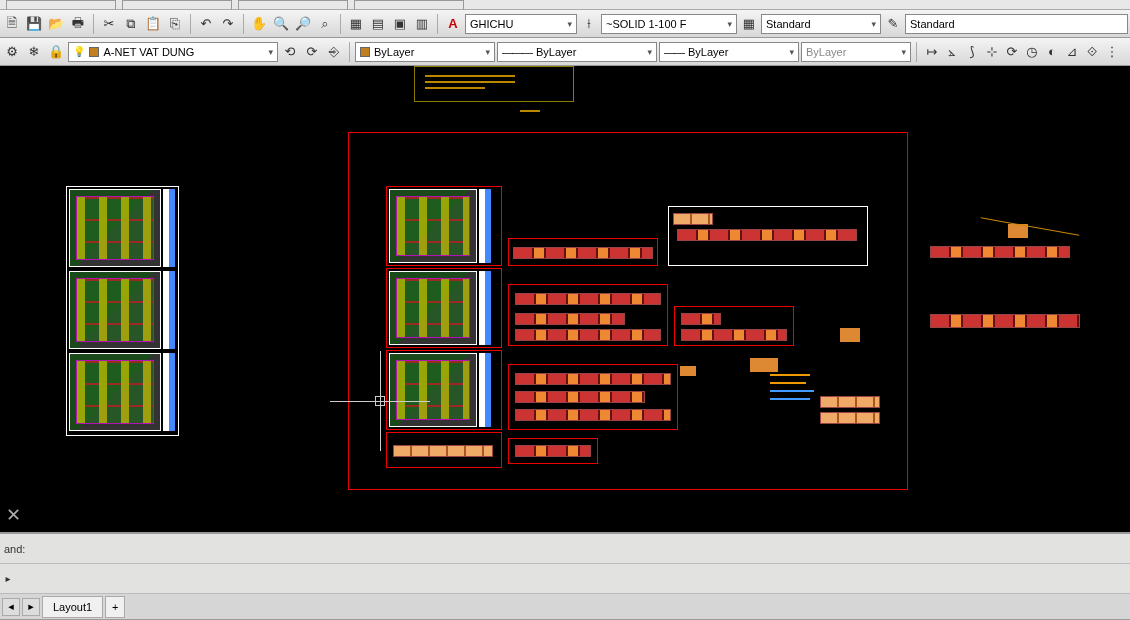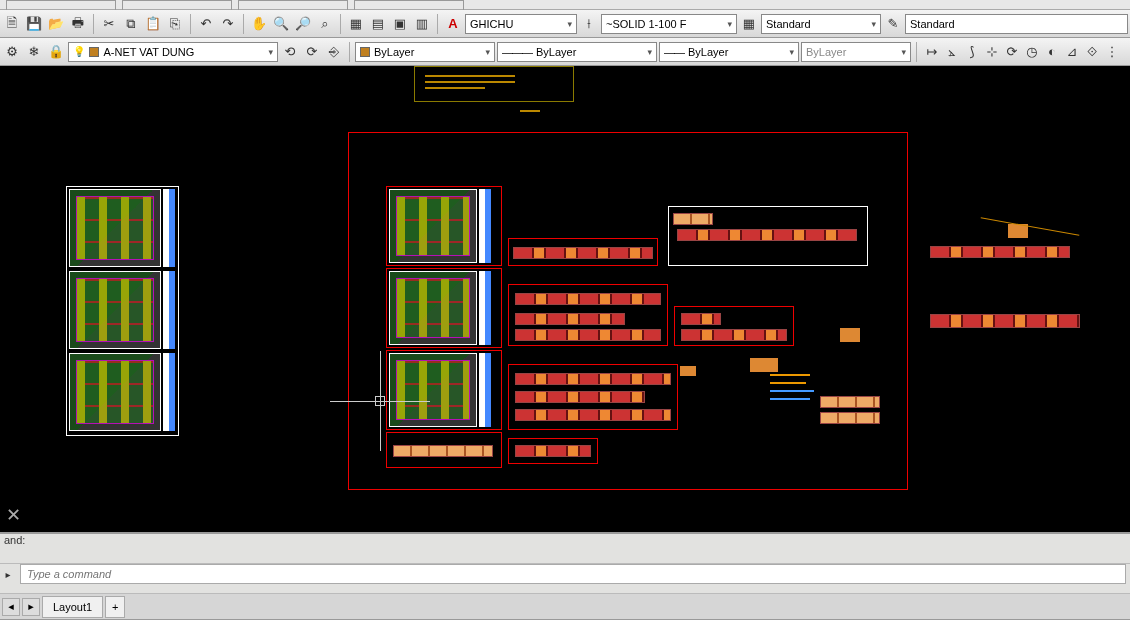--- a/index.html
+++ b/index.html
@@ -102,21 +102,21 @@
   font-size: 18px; color: #aaa; cursor: pointer;
 }
 
 .command-panel {
   height: 62px;
   background: #e2e2e0;
   border-top: 2px solid #999;
   display: flex;
   flex-direction: column;
 }
-.cmd-row { display: flex; height: 30px; border-bottom: 1px solid #bbb; }
+.cmd-row { display: flex; align-items: center; height: 30px; border-bottom: 1px solid #bbb; }
 .cmd-label { font-size: 11px; padding: 0 4px; color: #333; }
 .cmd-input {
   flex: 1; height: 20px; border: 1px solid #aaa; background: #fff;
   font-style: italic; color: #888; padding: 0 6px; font-size: 11px;
   margin: 0 4px;
 }
 .nav-btn { width: 18px; height: 18px; border: 1px solid #aaa; background: #ddd; font-size: 11px; display: flex; align-items: center; justify-content: center; cursor: pointer;}
 .layout-tab {
   height: 22px; padding: 0 10px; background: #f0f0f0;
   border: 1px solid #aaa; font-size: 11px; display: flex; align-items: center;
@@ -312,21 +312,20 @@
 
   <span class="close-x">✕</span>
 </div>
 
 <div class="command-panel">
   <div class="cmd-row">
     <span class="cmd-label">and:</span>
   </div>
   <div class="cmd-row">
     <span class="tbtn" style="width:16px;font-size:10px">▸</span>
-    <input class="cmd-input" placeholder="Type a command" style="">
   </div>
 </div>
 <div class="toolbar-row" style="height:26px;background:#d6d6d6">
   <span class="nav-btn">◂</span>
   <span class="nav-btn">▸</span>
   <div class="layout-tab">
     <span>Layout1</span>
   </div>
   <div class="layout-tab plus">
     <span>+</span>

